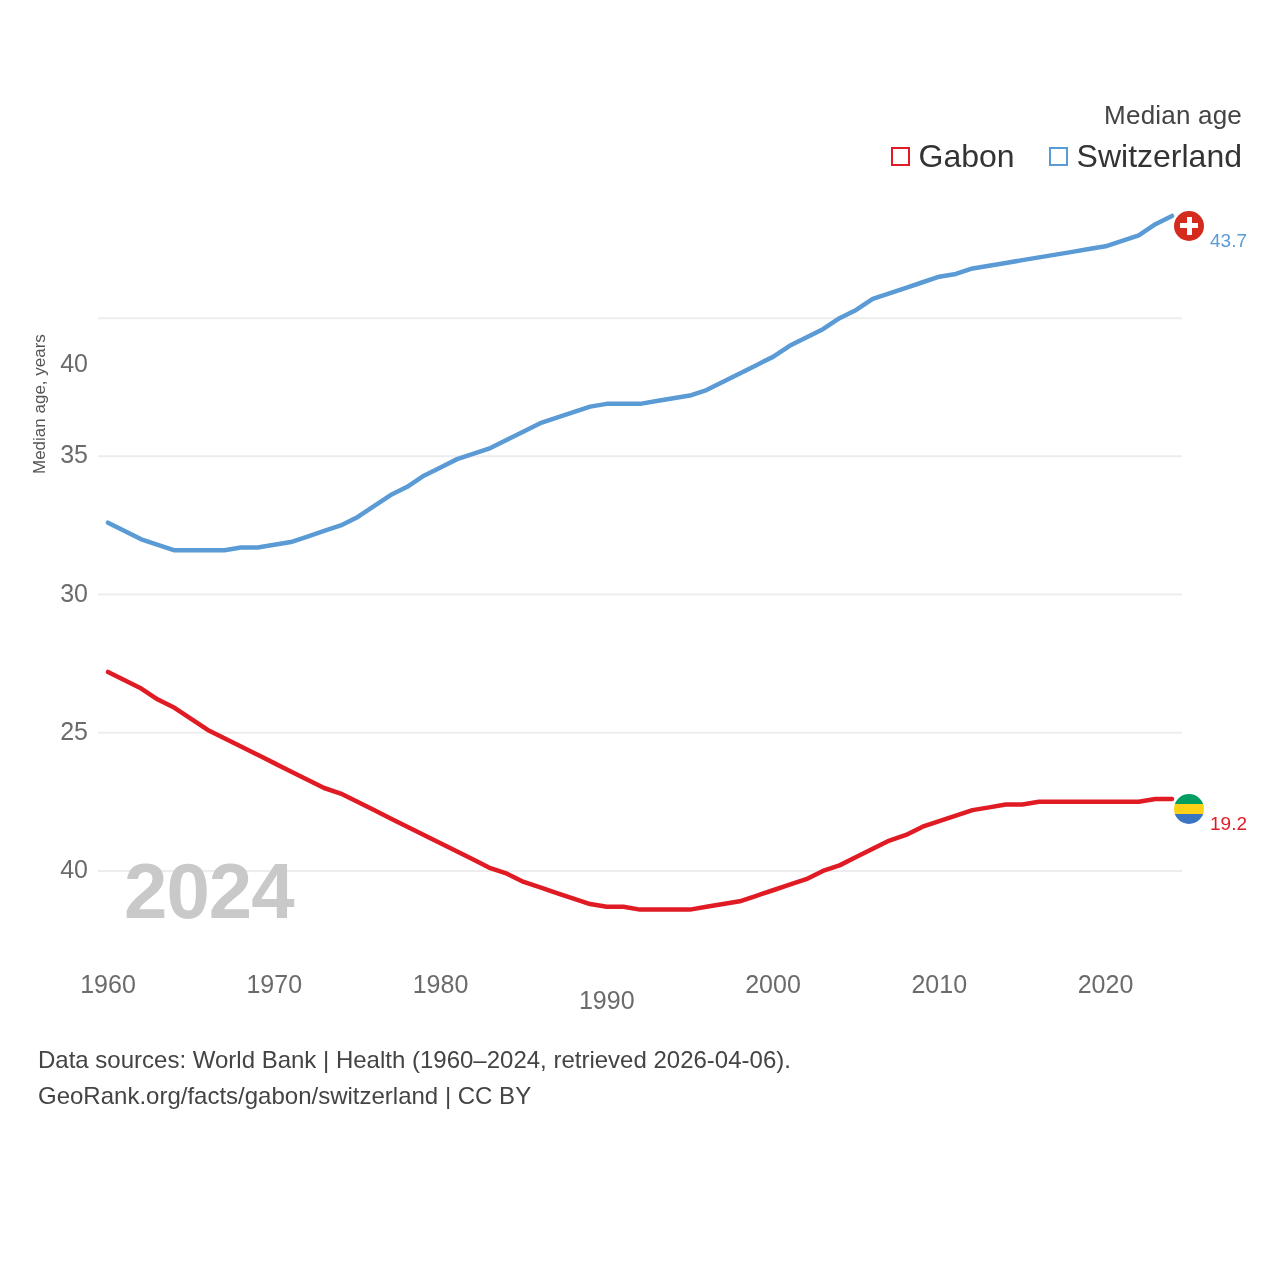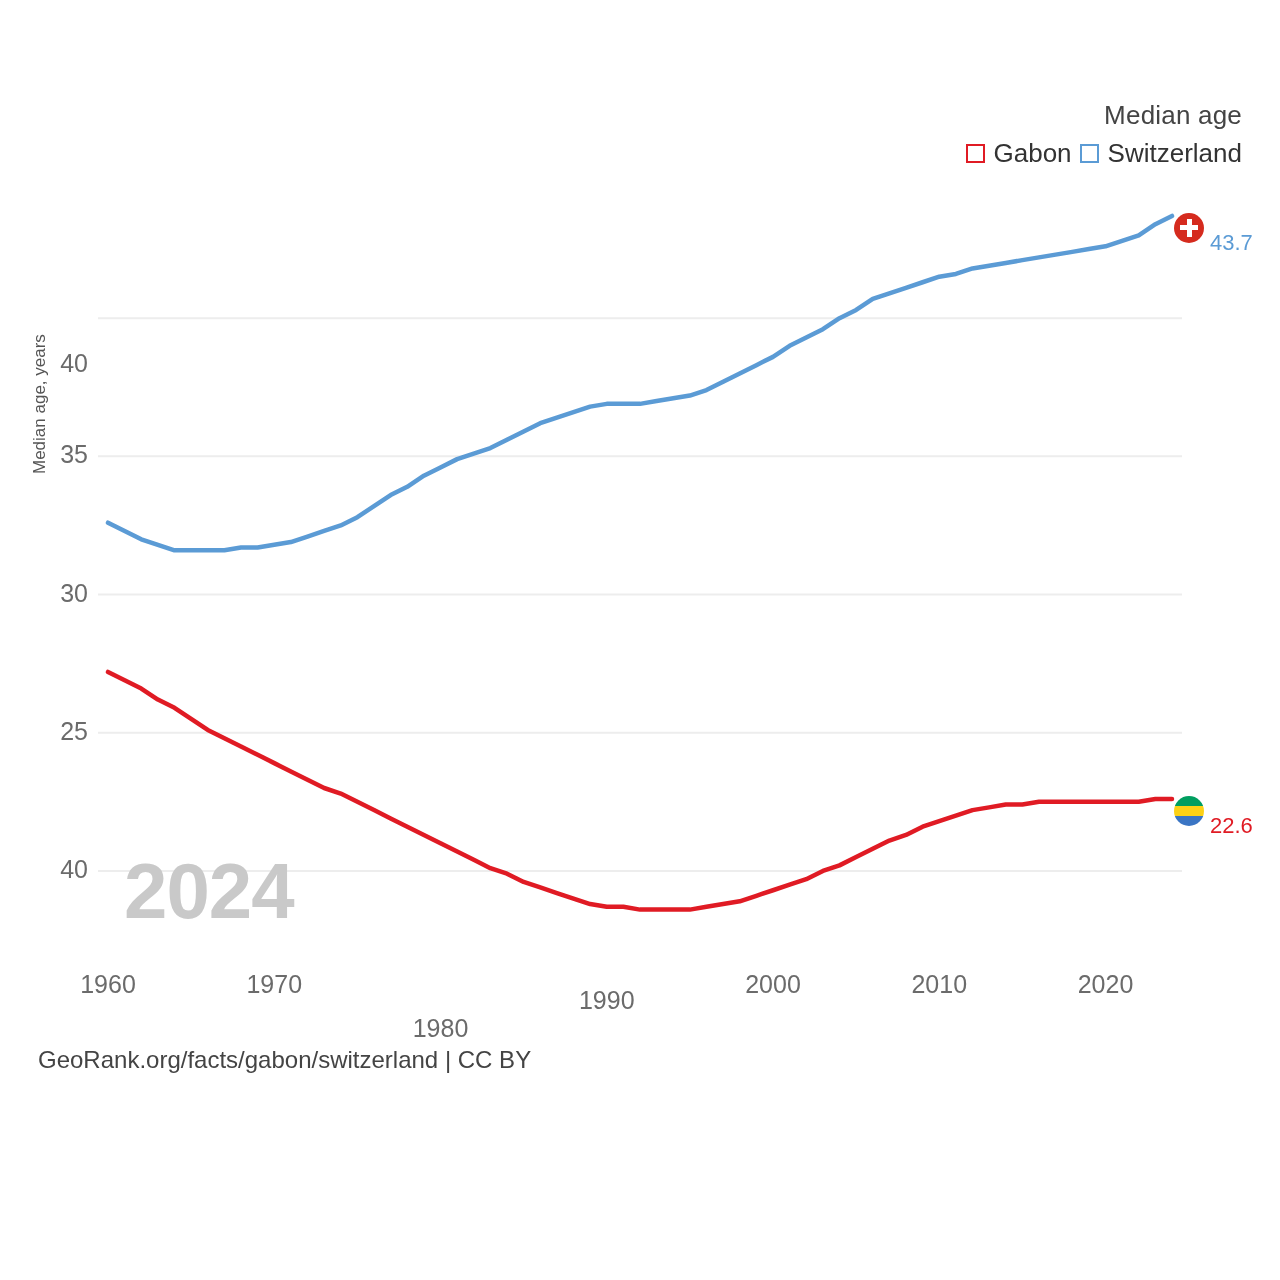--- a/index.html
+++ b/index.html
@@ -27,22 +27,22 @@
     color: #444444;
     text-align: right;
     letter-spacing: 0.2px;
   }
   .legend-row {
     position: absolute;
     right: 38px;
     top: 140px;
     display: flex;
     align-items: center;
-    gap: 8px;
-    font-size: 26px;
+    gap: 34px;
+    font-size: 32px;
     color: #333333;
   }
   .legend-item {
     display: flex;
     align-items: center;
     gap: 9px;
   }
   .legend-swatch {
     width: 19px;
     height: 19px;
@@ -127,21 +127,21 @@
     left: 6px;
     top: 12.5px;
     width: 18px;
     height: 5px;
     background: #ffffff;
   }
   .flag-ga {
     background: linear-gradient(to bottom, #009e60 0 33.33%, #fcd116 33.33% 66.66%, #3a75c4 66.66% 100%);
   }
   .endpoint-value {
-    font-size: 22px;
+    font-size: 19px;
     margin-top: 30px;
   }
   .value-blue { color: #5b9bd5; }
   .value-red { color: #e01b24; }
   .footer {
     position: absolute;
     left: 38px;
     top: 1042px;
     font-size: 24px;
     color: #444444;
@@ -184,39 +184,40 @@
   <div id="yticks">
       <div class="ytick" style="left: 18px; top: 854.909px;">40</div>
       <div class="ytick" style="left: 18px; top: 716.727px;">25</div>
       <div class="ytick" style="left: 18px; top: 578.545px;">30</div>
       <div class="ytick" style="left: 18px; top: 440.364px;">35</div>
       <div class="ytick" style="left: 18px; top: 302.182px; margin-top: 47px;">40</div>
     </div>
   <div id="xticks">
       <div class="xtick" style="left: 48px; top: 970px;">1960</div>
       <div class="xtick" style="left: 214.25px; top: 970px;">1970</div>
-      <div class="xtick" style="left: 380.5px; top: 970px; margin-top: 44px;">1980</div>
+      <div class="xtick" style="left: 380.5px; top: 970px;">1980</div>
       <div class="xtick" style="left: 546.75px; top: 970px; margin-top: 16px;">1990</div>
       <div class="xtick" style="left: 713px; top: 970px;">2000</div>
       <div class="xtick" style="left: 879.25px; top: 970px;">2010</div>
       <div class="xtick" style="left: 1045.5px; top: 970px;">2020</div>
     </div>
 
   <div class="watermark-year">2024</div>
 
   <div class="endpoint" id="endpoint-ch" style="left: 1174px; top: 199.927px;">
     <span class="flag flag-ch">
       <span class="cross-v"></span>
         <span class="cross-h"></span>
     </span>
     <span class="endpoint-value value-blue">43.7</span>
   </div>
 
   <div class="endpoint" id="endpoint-ga" style="left: 1174px; top: 783.055px;">
     <span class="flag flag-ga"></span>
-    <span class="endpoint-value value-red">22.6</span>
+    <span class="endpoint-value value-red">19.2</span>
   </div>
 
   <div class="footer">
+    <div>Data sources: World Bank | Health (1960–2024, retrieved 2026-04-06).</div>
     <div>GeoRank.org/facts/gabon/switzerland | CC BY</div>
   </div>
 
 </div>
 
 </body></html>

